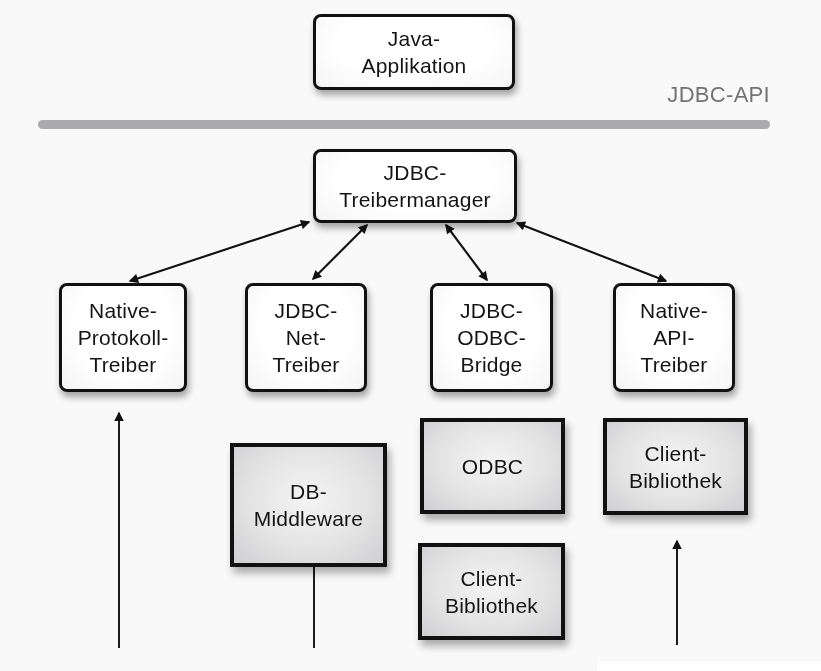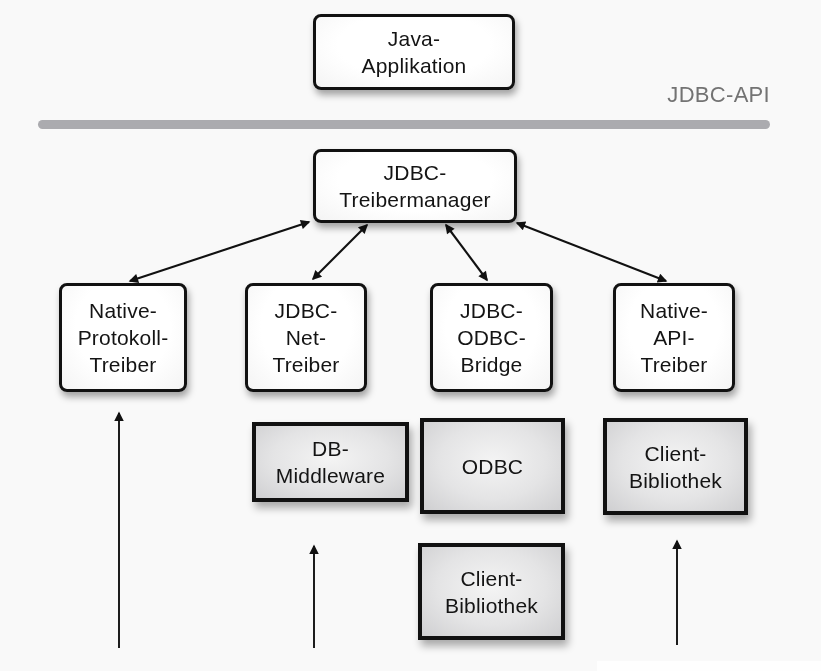--- a/index.html
+++ b/index.html
@@ -48,21 +48,21 @@
     background: radial-gradient(ellipse at 50% 45%, #f4f4f4 0%, #e4e4e5 55%, #cfcfd1 100%);
     box-shadow: 3px 6px 8px rgba(0,0,0,0.32);
   }
   
   .n-java      { left: 313px; top: 14px;  width: 202px; height: 76px; }
   .n-manager   { left: 313px; top: 149px; width: 204px; height: 74px; }
   .n-native-p  { left: 59px;  top: 283px; width: 128px; height: 109px; }
   .n-jdbc-net  { left: 245px; top: 283px; width: 122px; height: 109px; }
   .n-jdbc-odbc { left: 430px; top: 283px; width: 123px; height: 109px; }
   .n-native-a  { left: 613px; top: 283px; width: 122px; height: 109px; }
-  .n-dbmw      { left: 230px; top: 422px; width: 157px; height: 80px; margin-left: 22px; }
+  .n-dbmw      { left: 230px; top: 443px; width: 157px; height: 124px; }
   .n-odbc      { left: 420px; top: 418px; width: 145px; height: 96px; text-align: center; }
   .n-client-r  { left: 603px; top: 418px; width: 145px; height: 97px; }
   .n-client-b  { left: 418px; top: 543px; width: 147px; height: 97px; }
 
   .divider {
     position: absolute;
     left: 38px; top: 120px;
     width: 732px; height: 8.5px;
     border-radius: 5px;
     background: #ababaf;

